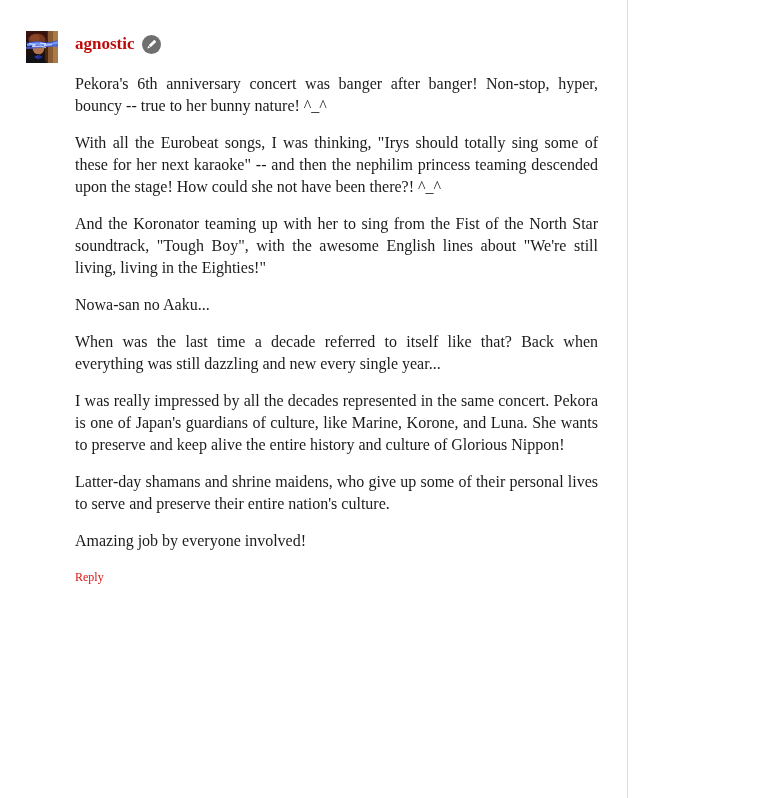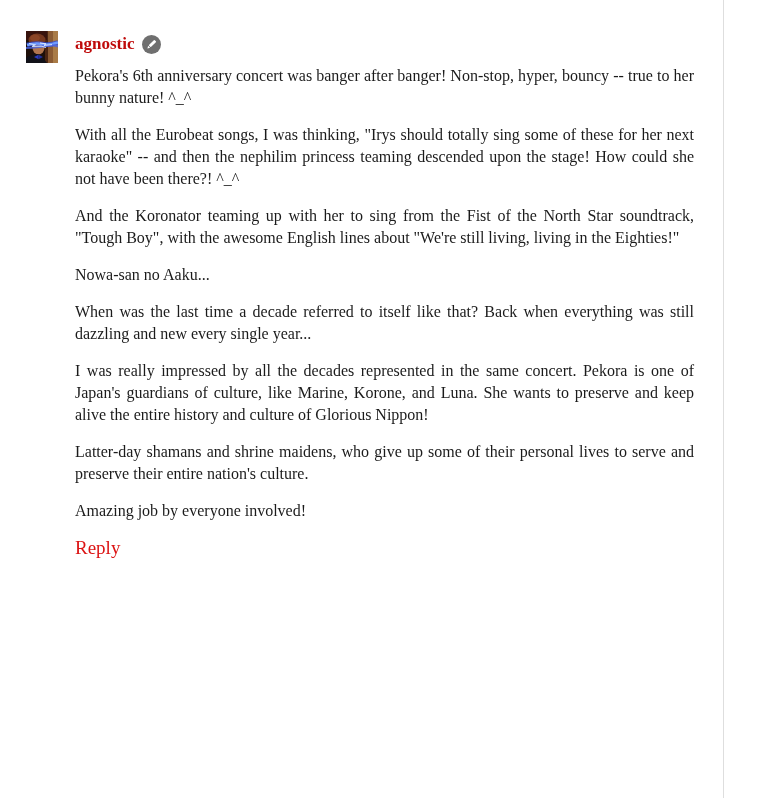--- a/index.html
+++ b/index.html
@@ -1,21 +1,21 @@
 <!DOCTYPE html>
 <html><head>
 <meta charset="utf-8">
 <style>
   * { margin: 0; padding: 0; box-sizing: border-box; }
   html, body {
     background: #ffffff;
     font-family: "Liberation Serif", "DejaVu Serif", serif;
   }
   .page {
-    width: 724px;
+    width: 628px;
     min-height: 798px;
     background: #ffffff;
     border-right: 1px solid #dedede;
   }
   .comment {
     display: flex;
     padding: 31px 29px 0 26px;
     gap: 17px;
   }
   .avatar {
@@ -52,24 +52,24 @@
     color: #c9211c;
     white-space: nowrap;
   }
   .body p {
     font-size: 16px;
     line-height: 22px;
     color: #1b1b1b;
     text-align: justify;
     margin: 15px 0;
   }
-  .body p:first-child { margin-top: 10px; }
+  .body p:first-child { margin-top: 18px; }
   .reply-link {
     display: inline-block;
-    font-size: 19px;
+    font-size: 12px;
     color: #dc1414;
     cursor: pointer;
     margin-top: 0px;
     margin-bottom: 24px;
     text-decoration: none;
   }
 </style>
 </head>
 <body>
 

